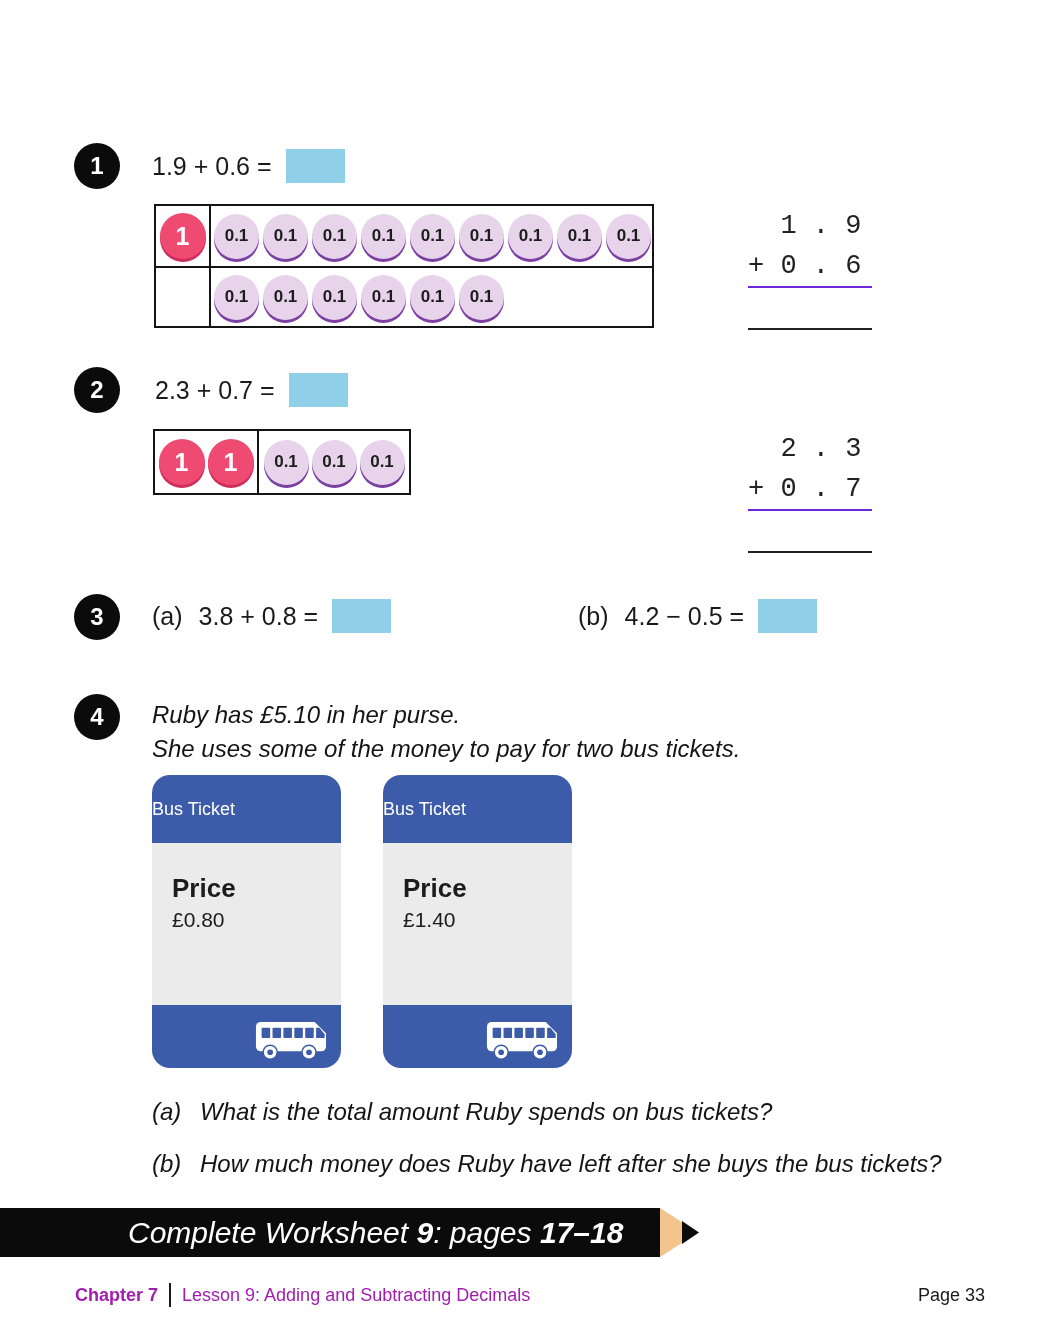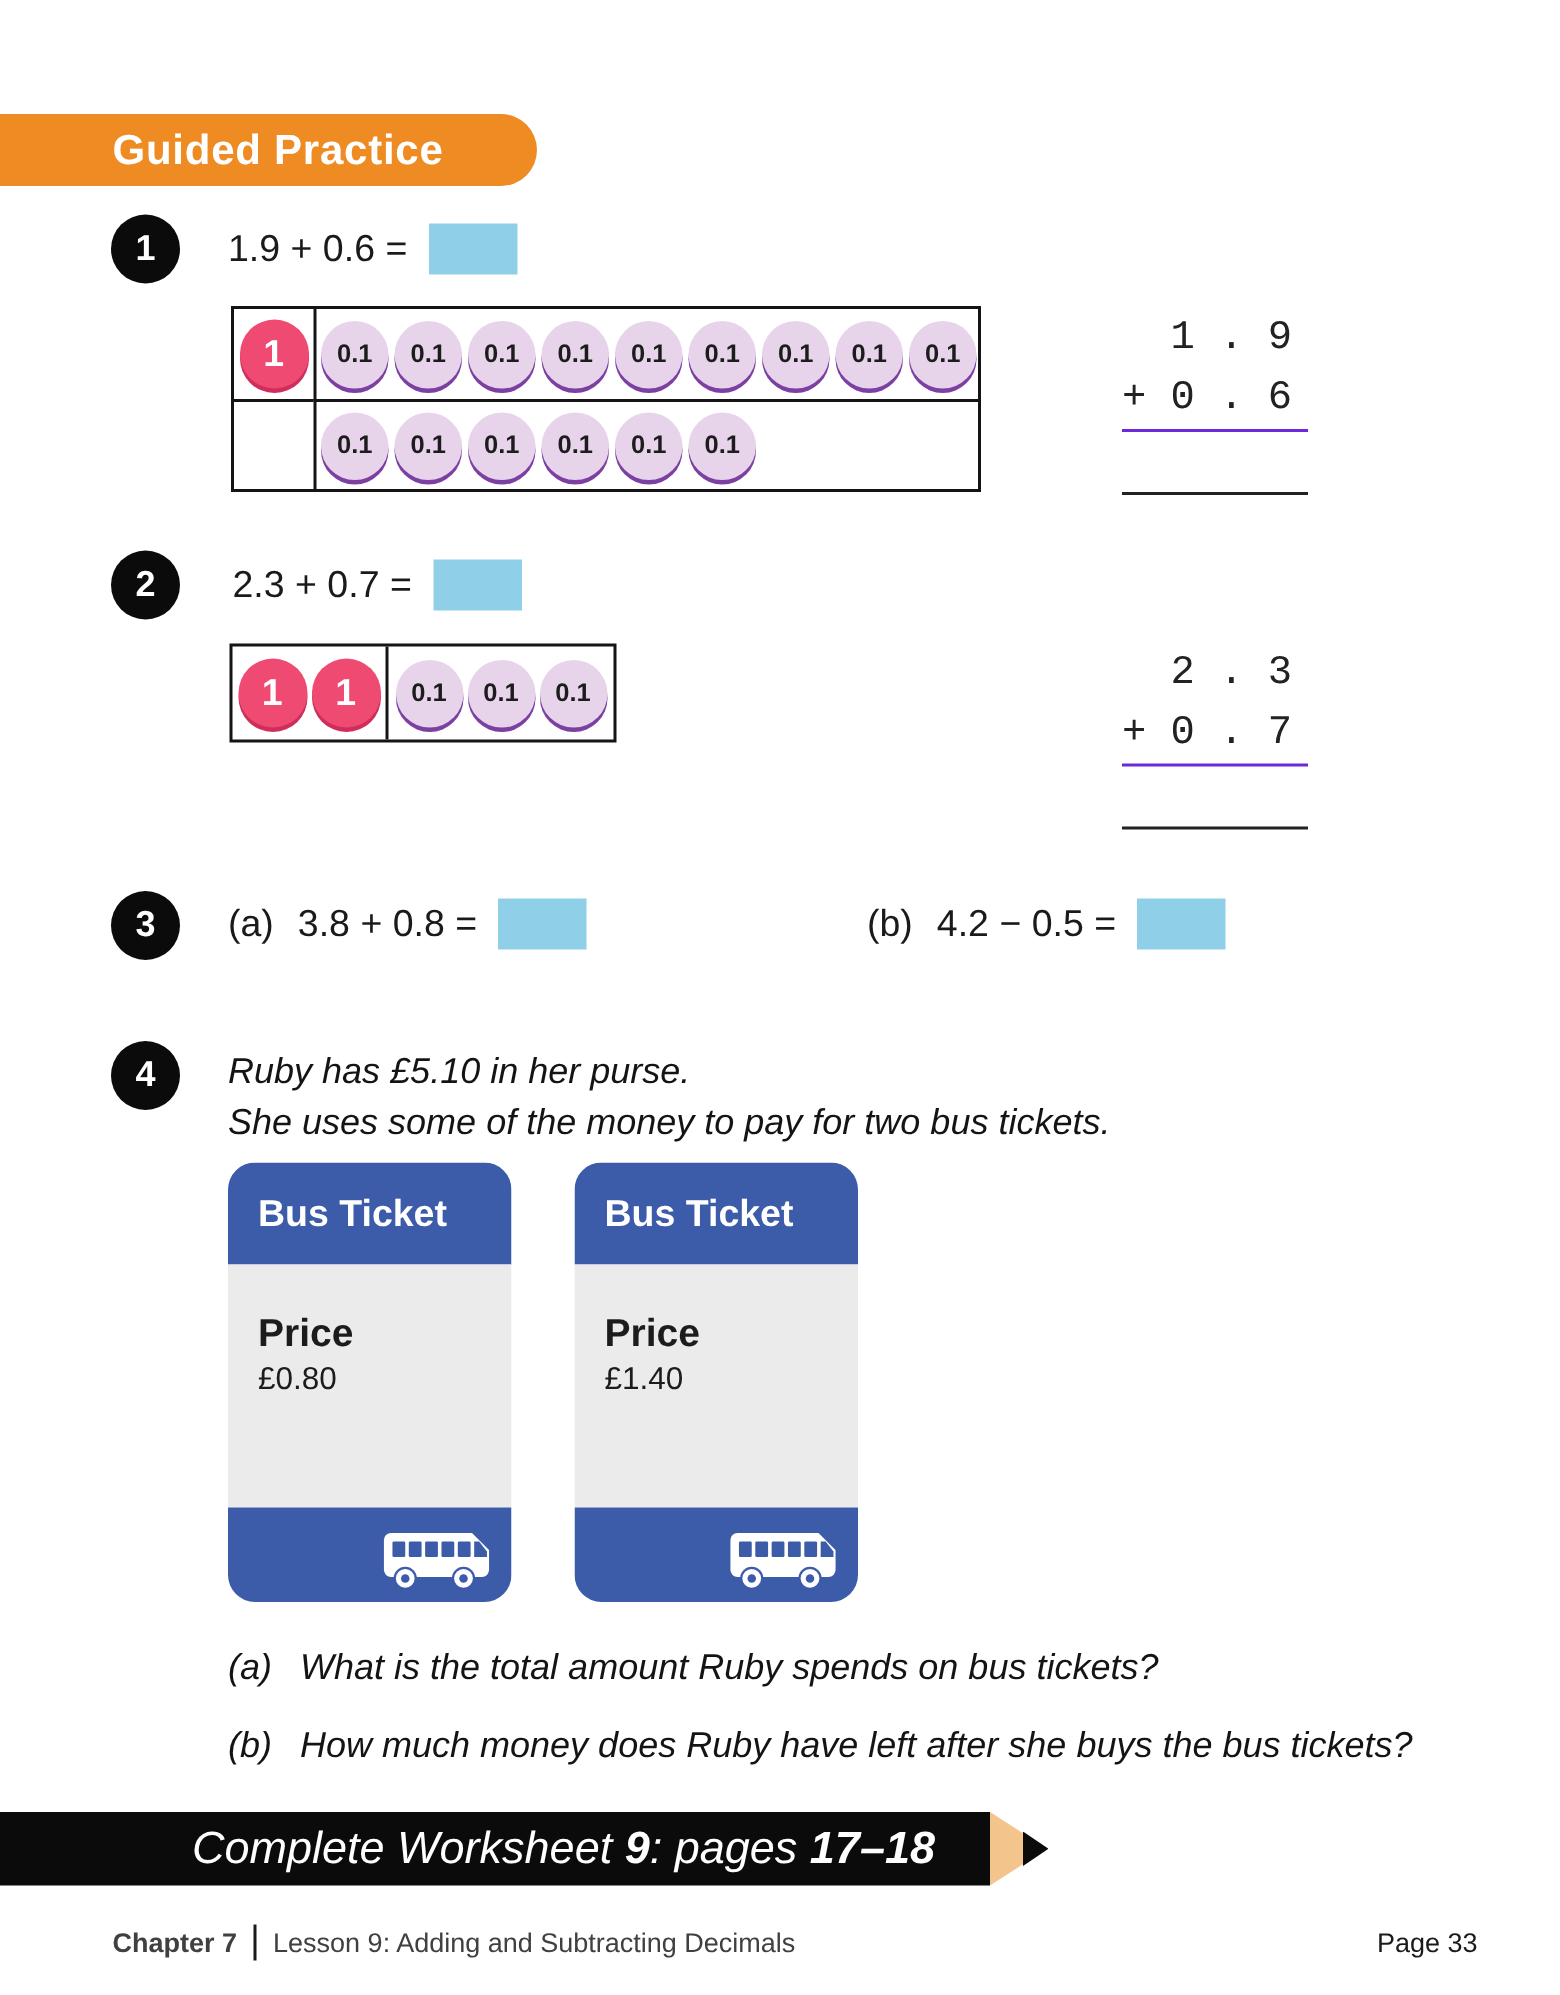--- a/index.html
+++ b/index.html
@@ -77,21 +77,21 @@
 
   
   .ticket {
     position:absolute; top:775px; width:189px; height:293px; border-radius:18px;
     overflow:hidden; display:flex; flex-direction:column;
   }
   .ticket-1 { left:152px; }
   .ticket-2 { left:383px; }
   .ticket-header {
     height:68px; background:var(--ticket-blue,#3c5ba8); color:#fff;
-    font-size:25px; font-weight:bold; display:flex; align-items:center; padding-left:20px; flex:0 0 auto;
+    font-size:18px; font-weight:normal; display:flex; align-items:center; flex:0 0 auto;
   }
   .ticket-body { flex:1; background:#ebebeb; padding:30px 0 0 20px; color:#1c1c1c; }
   .price-label { font-weight:bold; font-size:26px; }
   .price-value { font-size:21px; margin-top:4px; }
   .ticket-footer { height:63px; background:var(--ticket-blue,#3c5ba8); color:var(--ticket-blue,#3c5ba8); position:relative; flex:0 0 auto; }
   .bus-svg { position:absolute; right:14px; bottom:8px; }
 
   
   .question-row { position:absolute; left:152px; display:flex; font-size:24px; font-style:italic; color:#141414; }
   .question-a { top:1098px; }
@@ -109,33 +109,30 @@
     position:absolute; left:660px; top:1208px; width:38px; height:49px;
     background:var(--pencil-wood,#f3c48b);
     clip-path:polygon(0 0, 100% 50%, 0 100%);
   }
   .pencil-tip {
     position:absolute; left:682px; top:1221px; width:17px; height:23px; background:#0b0b0b;
     clip-path:polygon(0 0, 100% 50%, 0 100%);
   }
 
   
-  .page-footer { position:absolute; left:75px; top:1283px; display:flex; align-items:center; font-size:18px; color:#404040; }
+  .page-footer { position:absolute; left:75px; top:1283px; display:flex; align-items:center; font-size:18px; color:#a21caf; }
   .chapter { font-weight:bold; }
   .footer-divider { width:2px; height:24px; background:#1a1a1a; margin:0 11px; }
   .page-num { position:absolute; right:55px; top:1285px; font-size:18px; color:#1a1a1a; }
 </style>
 </head>
 <body>
 
 <div class="page">
 
-  <div class="gp-banner">
-    <span>Guided Practice</span>
-  </div>
 
   <div class="badge badge-1">
     <span>1</span>
   </div>
   <div class="expr-row expr-q1">
     <span class="expr-text">1.9 + 0.6 =</span>
     <span class="answer-box"></span>
   </div>
 
   <div class="disc-table disc-table-1">

